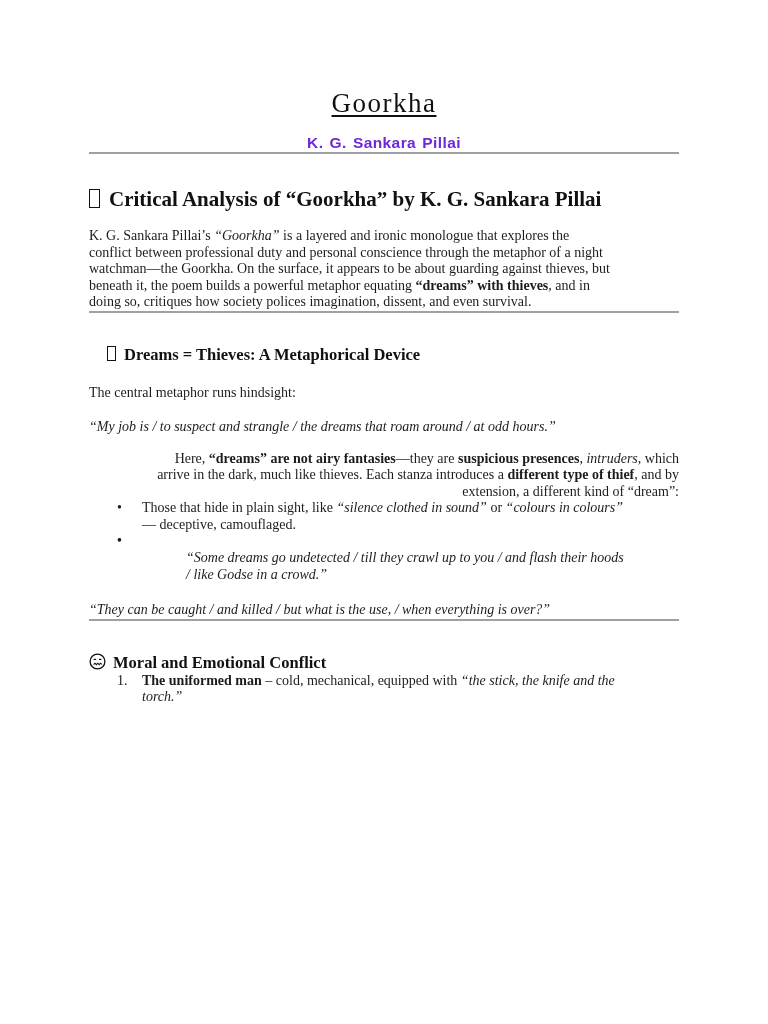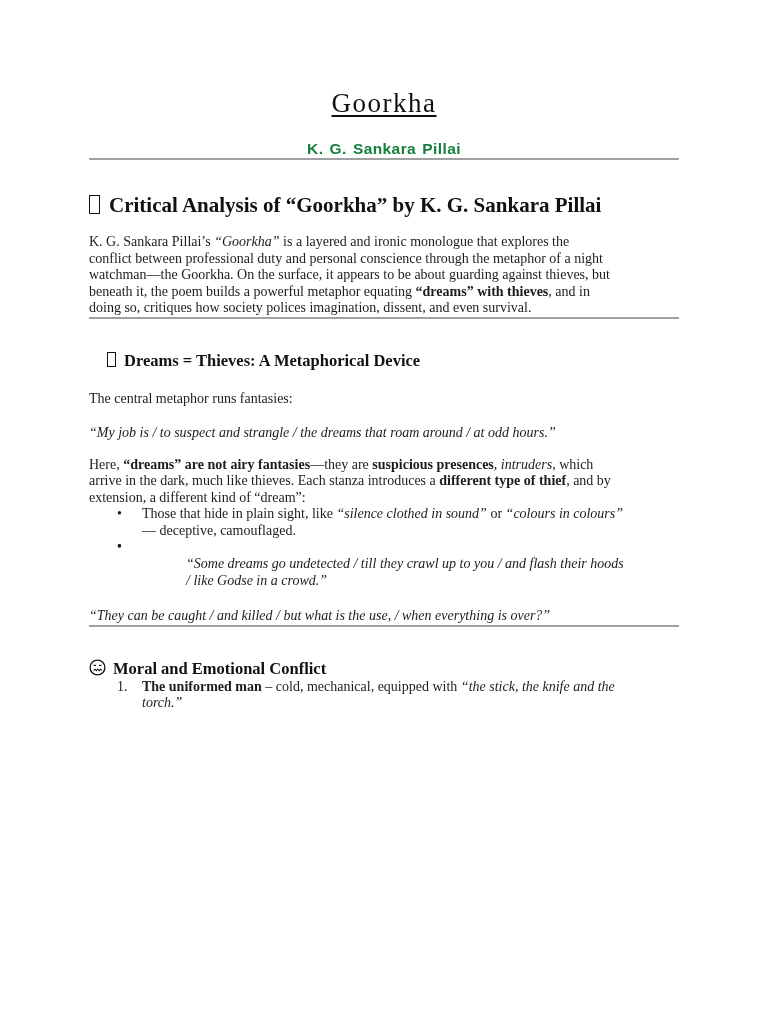--- a/index.html
+++ b/index.html
@@ -17,28 +17,28 @@
   .content{padding:88px 89px 0 89px;box-sizing:border-box;}
   .title{
     text-align:center;
     font-size:27px;line-height:30px;
     letter-spacing:1.5px;
     text-decoration:underline;
     text-underline-offset:3px;
     color:#111;
   }
   .subtitle{
-    margin-top:22px;
+    margin-top:16px;
     text-align:center;
     font-family:"Liberation Sans","DejaVu Sans",sans-serif;
     font-weight:700;
     font-size:15.5px;line-height:18px;
     letter-spacing:0.4px;
     word-spacing:1.5px;
-    color:#15803d;
+    color:#6d28d9;
   }
   hr.rule{
     border:none;border-top:2px solid #a0a0a0;
     margin:0;width:100%;
   }
   .mt-hr1{margin-top:40px;}
   .mt-hr2{margin-top:18px;}
   .mt-hr3{margin-top:15px;}
   .h1{
     margin:32px 0 0 0;
@@ -55,21 +55,21 @@
   .h2.indent{margin-left:18px;}
   .para{
     font-size:14px;line-height:16.5px;
     white-space:pre;
     margin:0;
   }
   .quote{font-style:italic;}
   .mt-p1{margin-top:16px;}
   .mt-p-central{margin-top:20px;}
   .mt-quote1{margin-top:18px;}
-  .mt-p2{margin-top:15px;}
+  .mt-p2{margin-top:15px;text-align:right;}
   .mt-list{margin-top:19px;}
   .mt-bq{margin-top:17px;}
   .mt-p3{margin-top:18px;}
   .mt-quote2{margin-top:19px;}
   .mt-p4{margin-top:19px;}
   .mt-ol{margin-top:17px;}
   .bq{
     margin-left:97px;
     font-size:14px;line-height:16.5px;
     font-style:italic;
@@ -122,21 +122,21 @@
     <div class="para mt-p1"><span class="r-n">K. G. Sankara Pillai’s </span><span class="r-i">“Goorkha”</span><span class="r-n"> is a layered and ironic monologue that explores the
 conflict between professional duty and personal conscience through the metaphor of a night
 watchman—the Goorkha. On the surface, it appears to be about guarding against thieves, but
 beneath it, the poem builds a powerful metaphor equating </span><span class="r-b">“dreams” with thieves</span><span class="r-n">, and in
 doing so, critiques how society polices imagination, dissent, and even survival.</span></div>
 
     <hr class="rule mt-hr2">
 
     <div class="h2 indent"><span class="tofu tofu-sm"></span><span>Dreams = Thieves: A Metaphorical Device</span></div>
 
-    <div class="para mt-p-central">The central metaphor runs fantasies:</div>
+    <div class="para mt-p-central">The central metaphor runs hindsight:</div>
 
     <div class="para quote mt-quote1">“My job is / to suspect and strangle / the dreams that roam around / at odd hours.”</div>
 
     <div class="para mt-p2"><span class="r-n">Here, </span><span class="r-b">“dreams” are not airy fantasies</span><span class="r-n">—they are </span><span class="r-b">suspicious presences</span><span class="r-n">, </span><span class="r-i">intruders</span><span class="r-n">, which
 arrive in the dark, much like thieves. Each stanza introduces a </span><span class="r-b">different type of thief</span><span class="r-n">, and by
 extension, a different kind of “dream”:</span></div>
 
     <div class="list mt-list">
       <div class="li"><span class="marker">•</span><span><span class="r-n">Those that hide in plain sight, like </span><span class="r-i">“silence clothed in sound”</span><span class="r-n"> or </span><span class="r-i">“colours in colours”</span><span class="r-n">
 — deceptive, camouflaged.</span></span></div>

